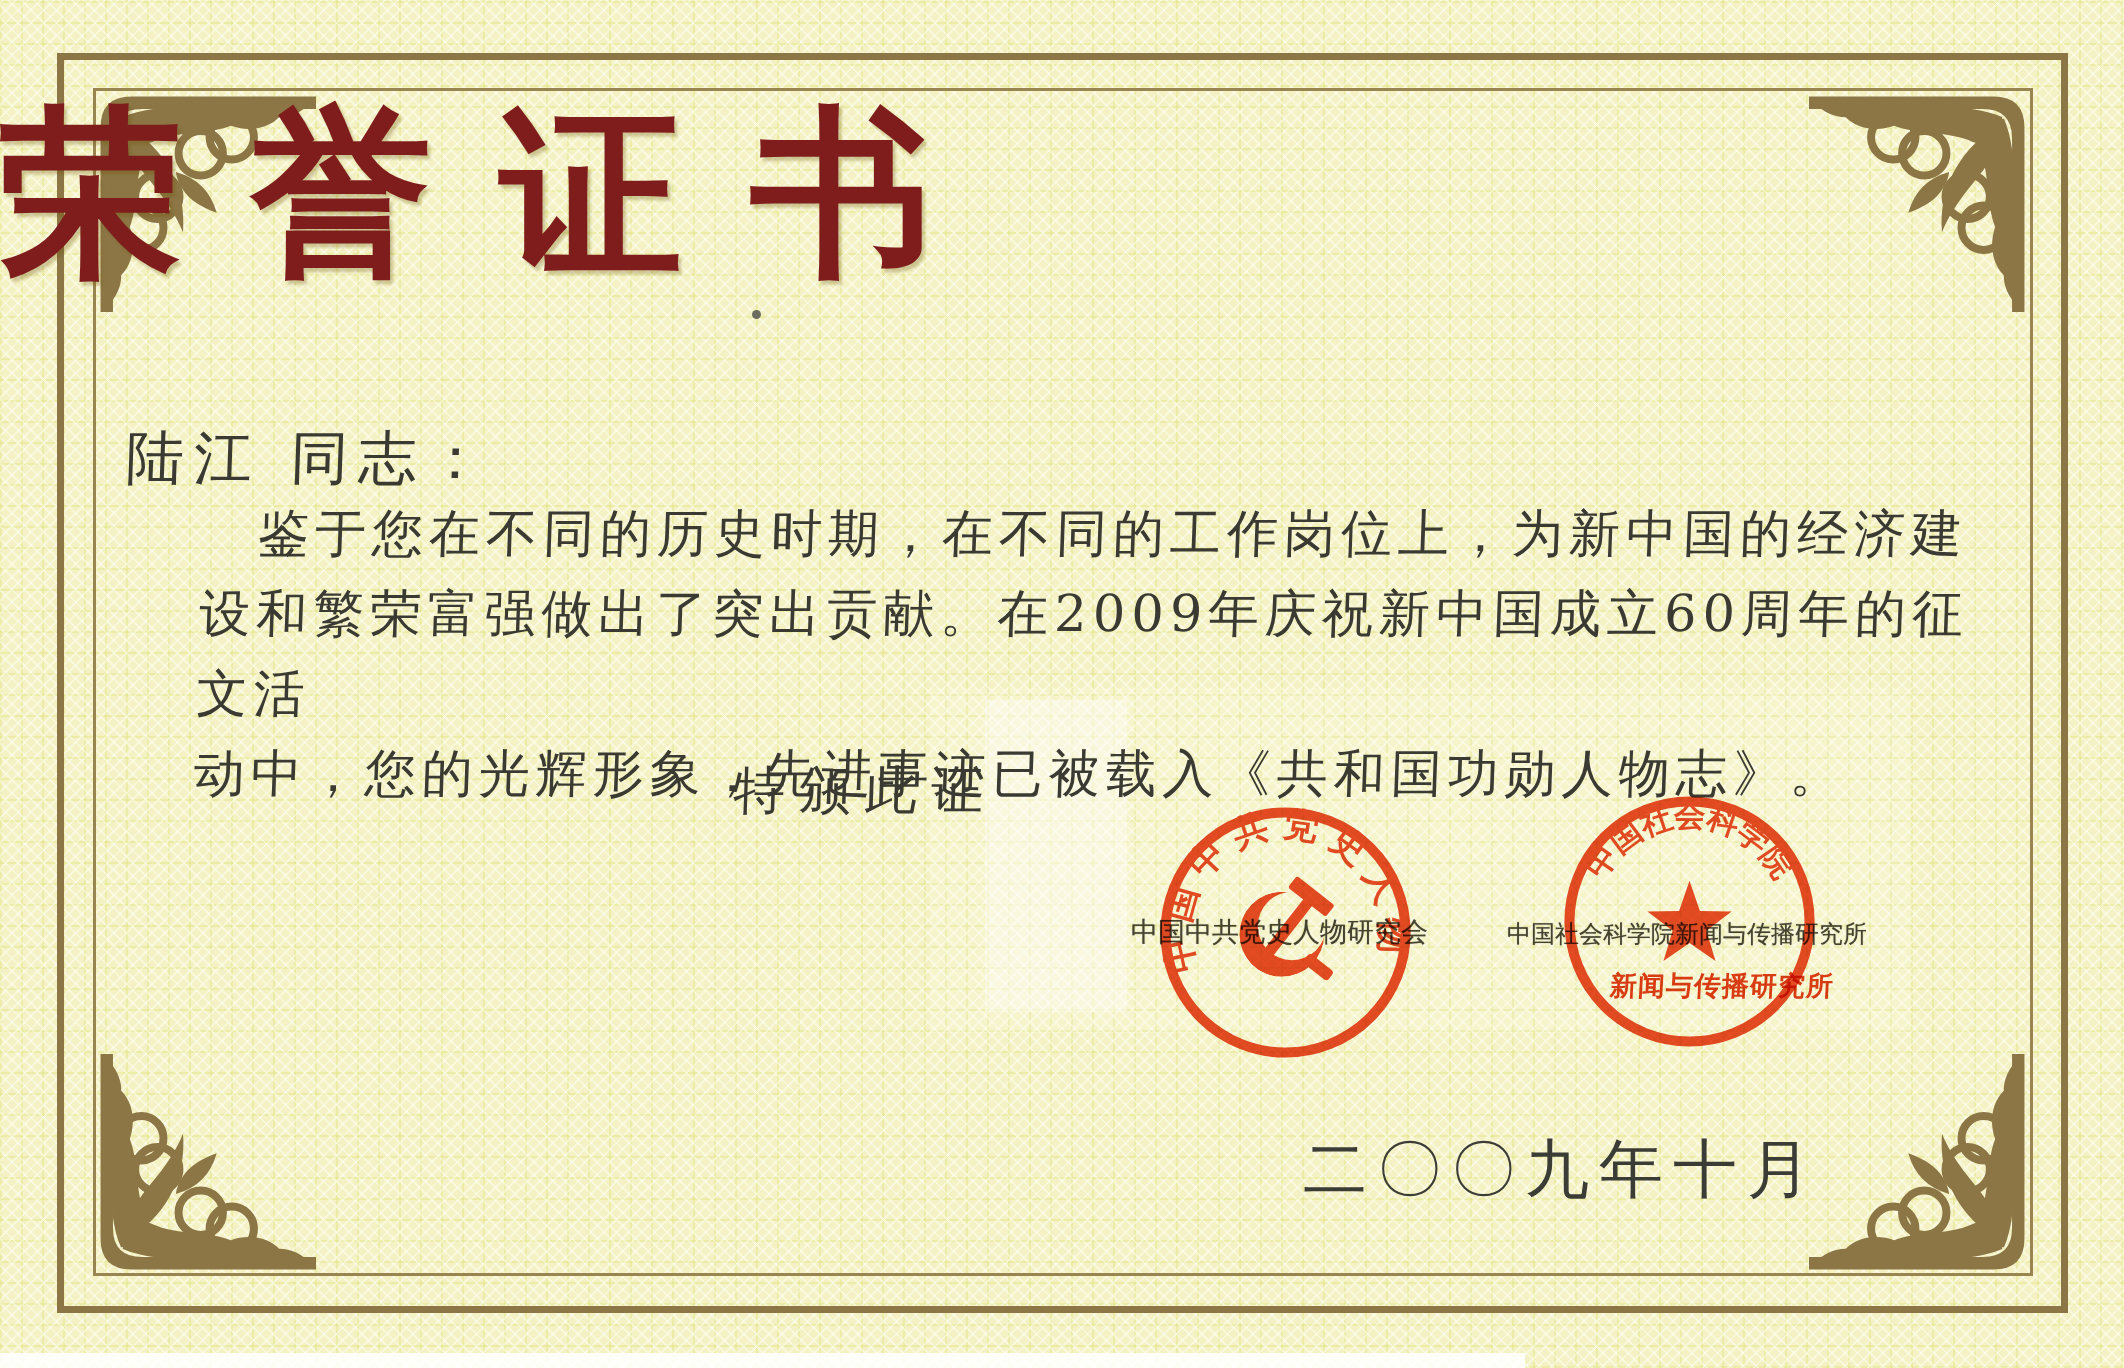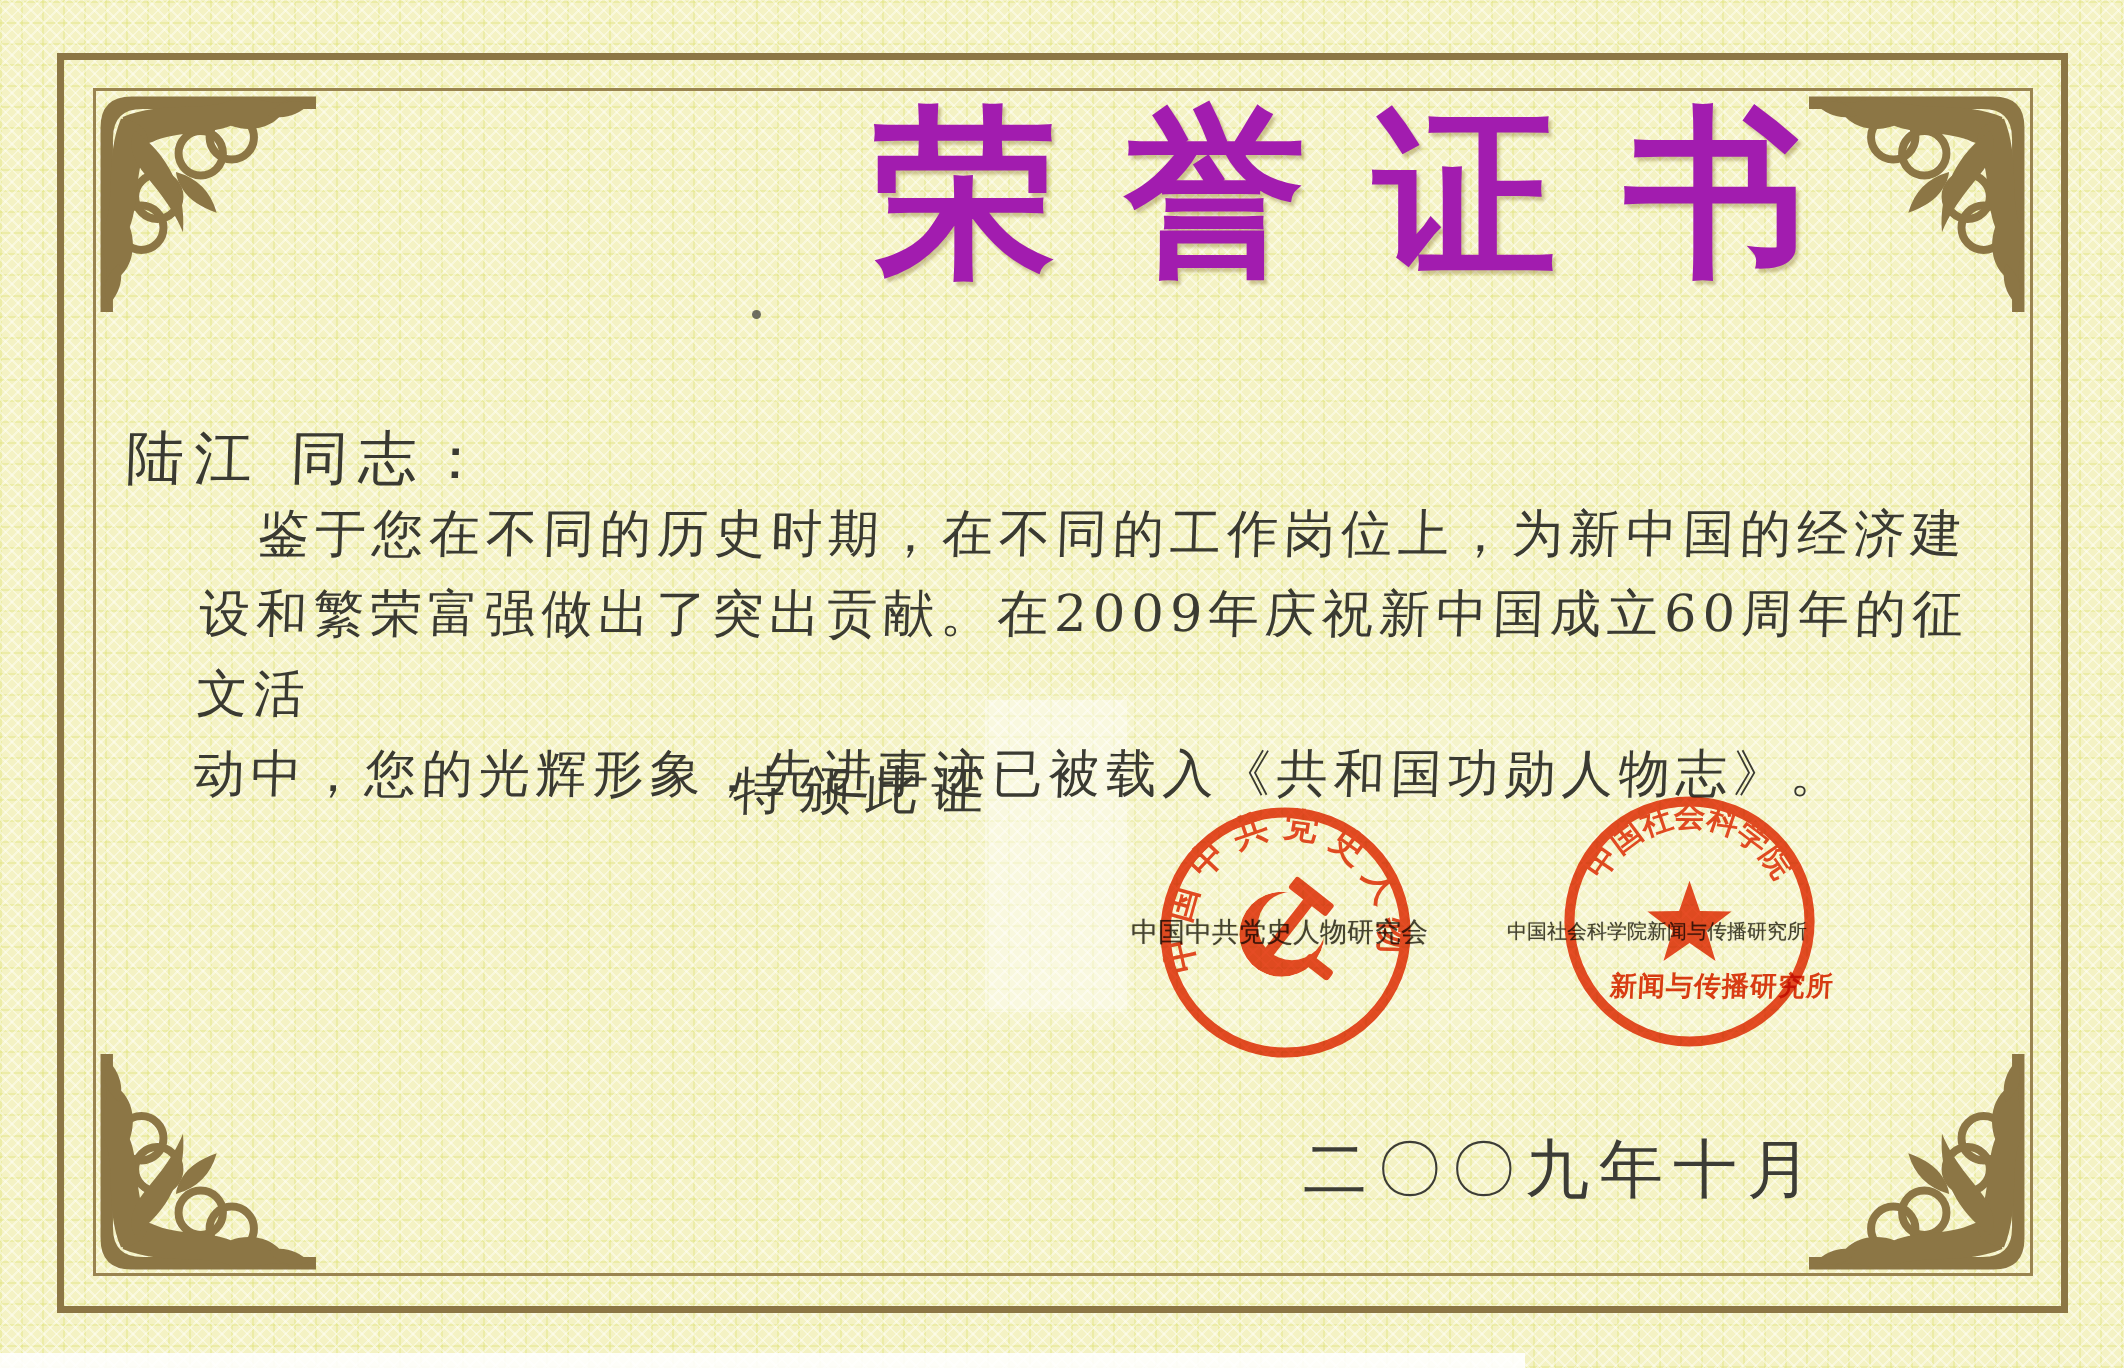--- a/index.html
+++ b/index.html
@@ -18,22 +18,22 @@
   .frame-outer{position:absolute;left:57px;top:53px;right:56px;bottom:55px;border:7px solid #8c7645;}
   .frame-inner{position:absolute;left:93px;top:88px;right:91px;bottom:92px;border:3px solid #9a8450;}
   .corner{position:absolute;width:266px;height:266px;}
   .corner.tl{left:50px;top:46px;}
   .corner.tr{right:49px;top:46px;transform:scaleX(-1);}
   .corner.bl{left:50px;bottom:48px;transform:scaleY(-1);}
   .corner.br{right:49px;bottom:48px;transform:scale(-1,-1);}
   
   .title{
     position:absolute;top:92px;left:0;width:100%;box-sizing:border-box;padding-right:250px;
-    text-align:right;font-family:"DejaVu Serif",serif;font-weight:bold;
-    font-size:182px;line-height:1.1;letter-spacing:68px;color:#a21caf;
+    text-align:left;font-family:"DejaVu Serif",serif;font-weight:bold;
+    font-size:182px;line-height:1.1;letter-spacing:68px;color:#7f1d1d;
     text-shadow:3px 4px 3px rgba(110,85,10,.30);
   }
   .hand{
     position:absolute;font-family:"DejaVu Serif",serif;color:#3a3a32;
     transform:skewX(-2deg);
   }
   .recipient{left:126px;top:420px;font-size:58px;letter-spacing:10px;}
   .bodytext{left:198px;top:494px;width:1810px;font-size:51px;line-height:80px;letter-spacing:6px;}
   .bodytext .indent{text-indent:56px;}
   .closing{left:733px;top:756px;font-size:52px;letter-spacing:14px;}
@@ -48,21 +48,21 @@
   .seal-inner-text{
     position:absolute;left:1610px;top:968px;font-size:27px;font-weight:bold;
     color:#e03d15;letter-spacing:1px;mix-blend-mode:multiply;transform:skewX(-3deg);
     font-family:"DejaVu Sans",sans-serif;
   }
   .caption{
     position:absolute;color:#474538;mix-blend-mode:multiply;
     text-shadow:0 0 1px rgba(70,68,56,.6);white-space:nowrap;
   }
   .caption.cl{left:1131px;top:914px;font-size:27px;letter-spacing:0px;}
-  .caption.cr{left:1507px;top:918px;font-size:20px;letter-spacing:0px;}
+  .caption.cr{left:1507px;top:918px;font-size:24px;letter-spacing:0px;}
   
   .artifact-glow{left:930px;top:688px;width:980px;height:345px;background:rgba(255,255,250,.15);}
   .artifact-band{left:985px;top:700px;width:142px;height:312px;background:rgba(255,255,252,.40);}
   .scan-edge{left:0;bottom:0;width:1525px;height:15px;background:rgba(255,255,255,.9);}
   .ink-dot{left:752px;top:310px;width:9px;height:9px;border-radius:50%;background:#4a4a44;opacity:.8;}
   .defs-hidden{position:absolute;width:0;height:0;overflow:hidden;}
 </style>
 </head>
 <body>
 

